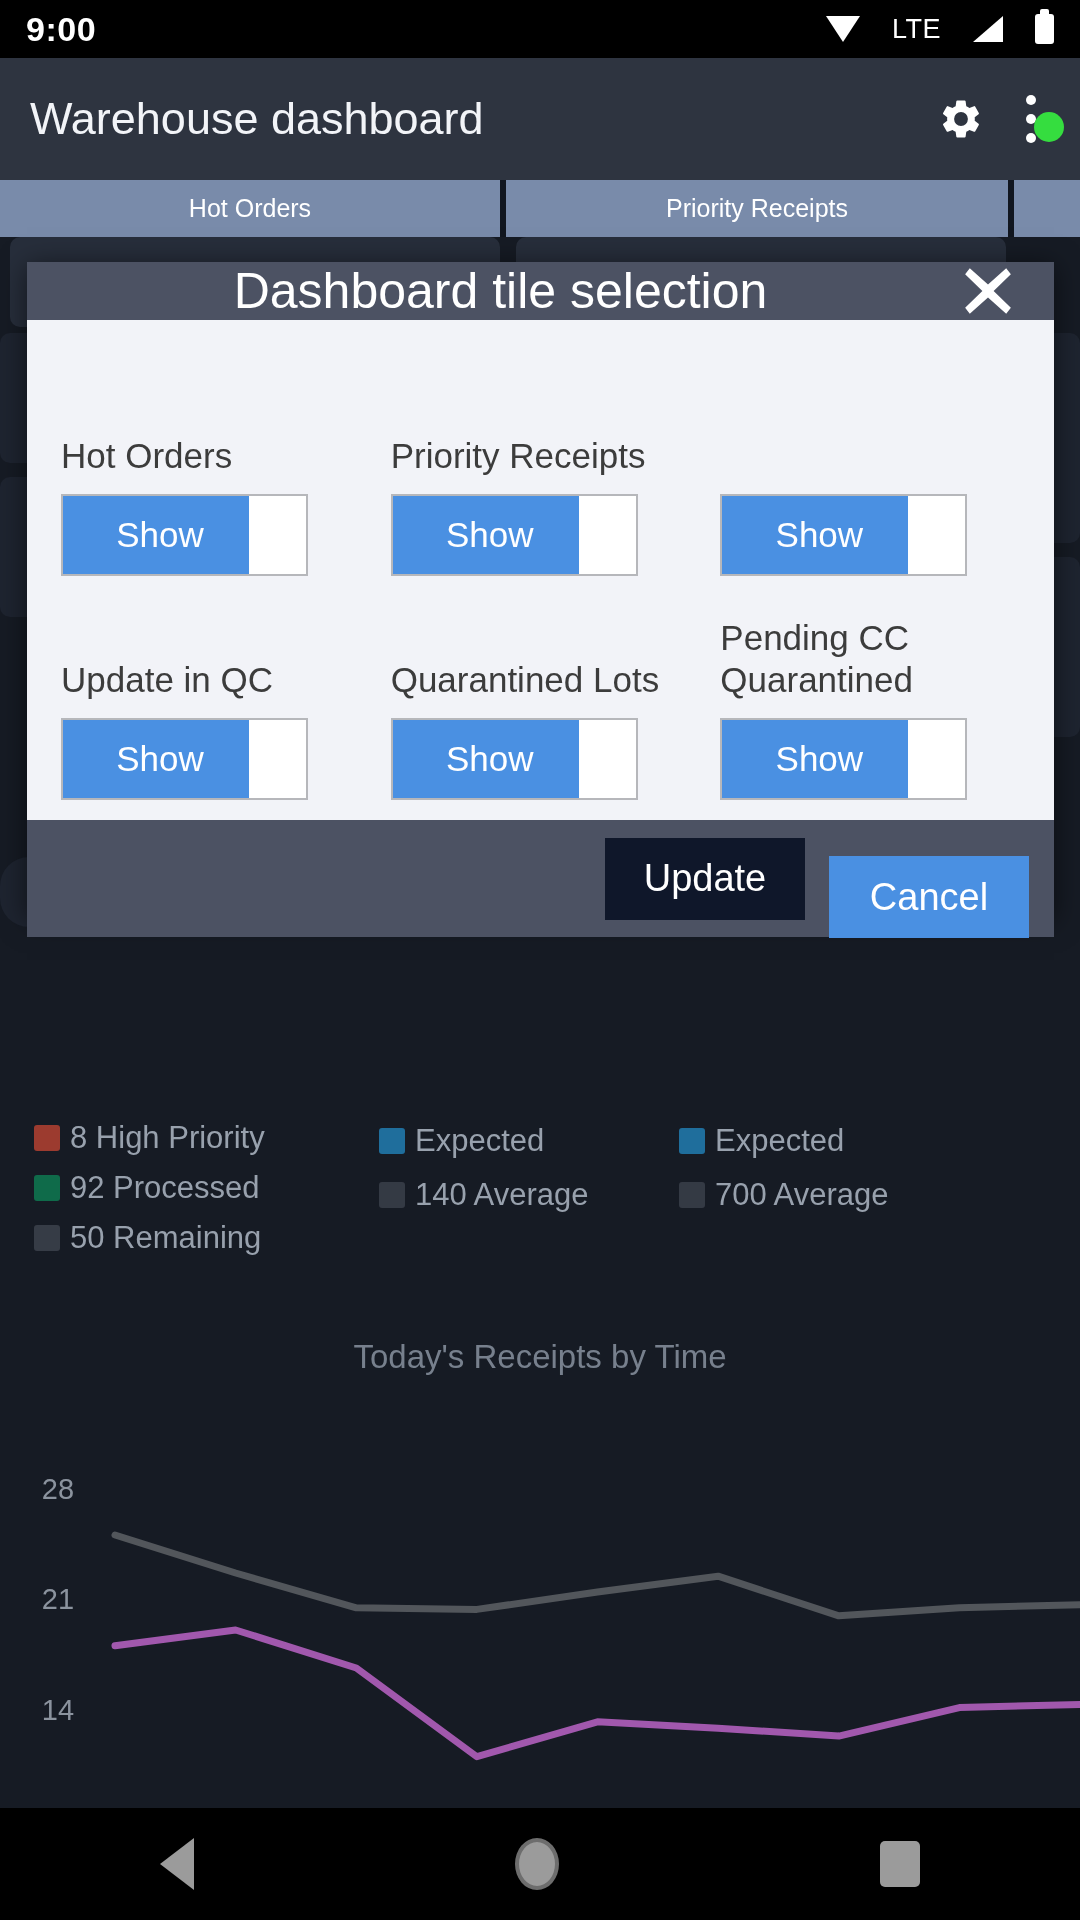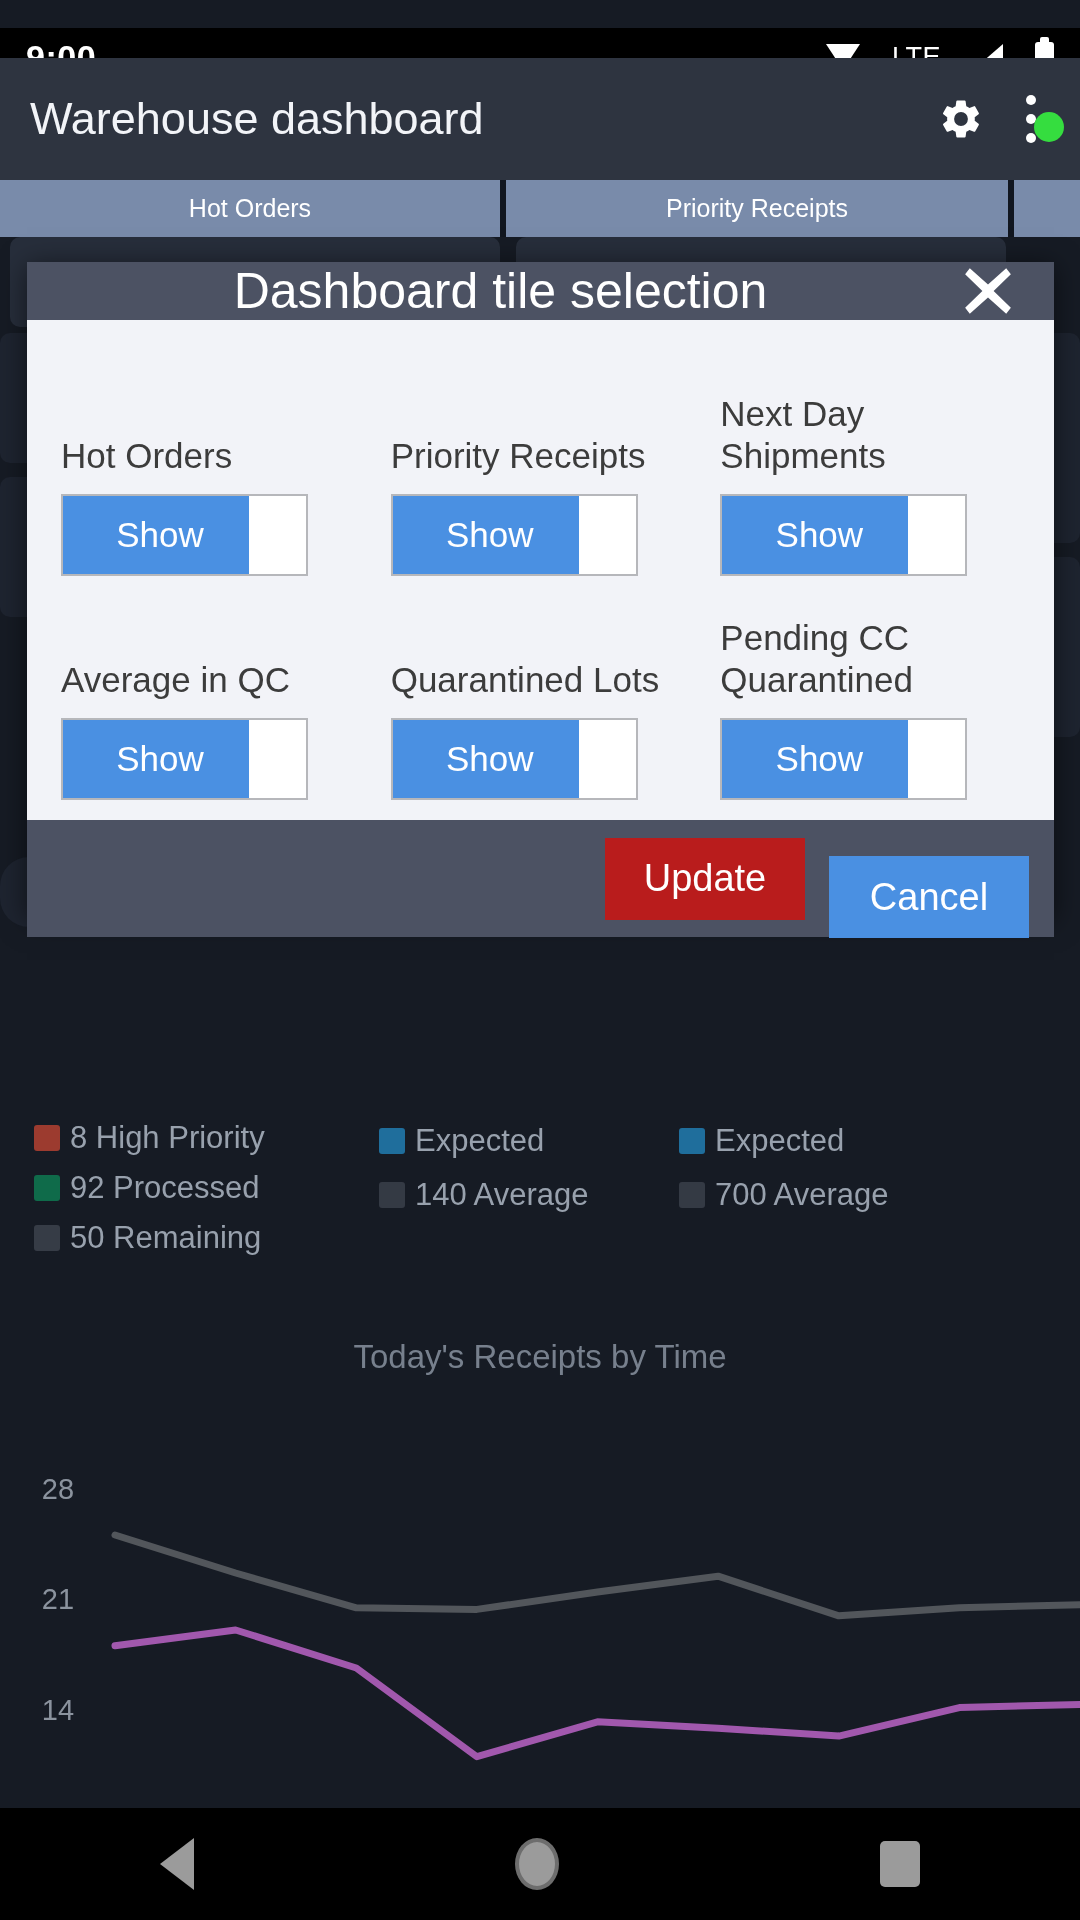--- a/index.html
+++ b/index.html
@@ -8,21 +8,20 @@
     background:#000;
     font-family:"Liberation Sans", sans-serif;
   }
   #screen{ position:relative; width:1080px; height:1920px; background:#161b24; }
 
   
   #statusbar{
     position:absolute; top:0; left:0; width:1080px; height:58px;
     background:#000; display:flex; align-items:center;
     padding:0 26px;
-    margin-top:28px;
   }
   #clock{ color:#fff; font-size:34px; font-weight:bold; letter-spacing:.5px; }
   #sb-icons{ margin-left:auto; display:flex; align-items:center; gap:32px; }
   .wifi-ic{ width:34px; height:26px; position:relative; }
   .wifi-ic:before{
     content:""; position:absolute; left:0; top:0;
     border-left:17px solid transparent; border-right:17px solid transparent;
     border-top:26px solid #fff;
     border-bottom-left-radius:6px; border-bottom-right-radius:6px;
   }
@@ -254,29 +253,28 @@
 
         <div class="tile-cell">
           <div class="tile-label">Priority Receipts</div>
           <div class="toggle">
             <div class="on-seg" style="background: rgb(74, 144, 226);">Show</div>
             <div class="off-seg"></div>
           </div>
         </div>
 
         <div class="tile-cell">
-          <div class="tile-label">Next Day Shipments</div>
-          <div class="toggle">
-            <div class="on-seg" style="background: rgb(74, 144, 226);">Show</div>
-            <div class="off-seg"></div>
-          </div>
-        </div>
-
-        <div class="tile-cell">
-          <div class="tile-label">Average in QC</div>
+          <div class="toggle">
+            <div class="on-seg" style="background: rgb(74, 144, 226);">Show</div>
+            <div class="off-seg"></div>
+          </div>
+        </div>
+
+        <div class="tile-cell">
+          <div class="tile-label">Update in QC</div>
           <div class="toggle">
             <div class="on-seg" style="background: rgb(74, 144, 226);">Show</div>
             <div class="off-seg"></div>
           </div>
         </div>
 
         <div class="tile-cell">
           <div class="tile-label">Quarantined Lots</div>
           <div class="toggle">
             <div class="on-seg" style="background: rgb(74, 144, 226);">Show</div>
@@ -289,21 +287,21 @@
           <div class="toggle">
             <div class="on-seg" style="background: rgb(74, 144, 226);">Show</div>
             <div class="off-seg"></div>
           </div>
         </div>
 
       </div>
     </div>
 
     <div id="dlg-foot">
-      <button class="dlg-btn" style="background: #b91c1c;">Update</button>
+      <button class="dlg-btn" style="background: #0f172a;">Update</button>
       <button class="dlg-btn" style="background: rgb(74, 144, 226); margin-top: 37px;">Cancel</button>
     </div>
   </div>
 
   <div id="navbar">
     <span class="nav-back"></span>
     <span class="nav-home"></span>
     <span class="nav-recent"></span>
   </div>
 

